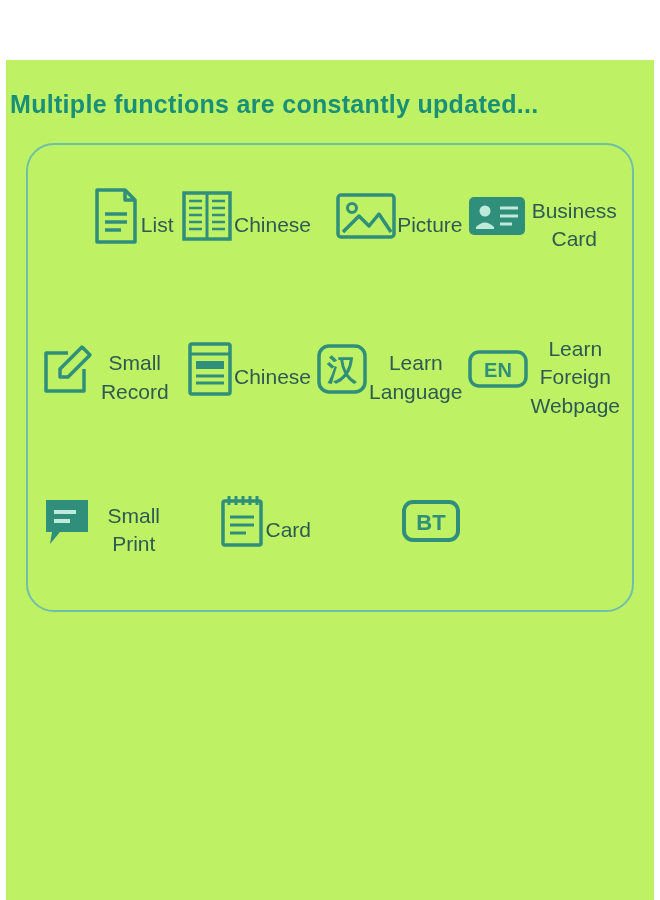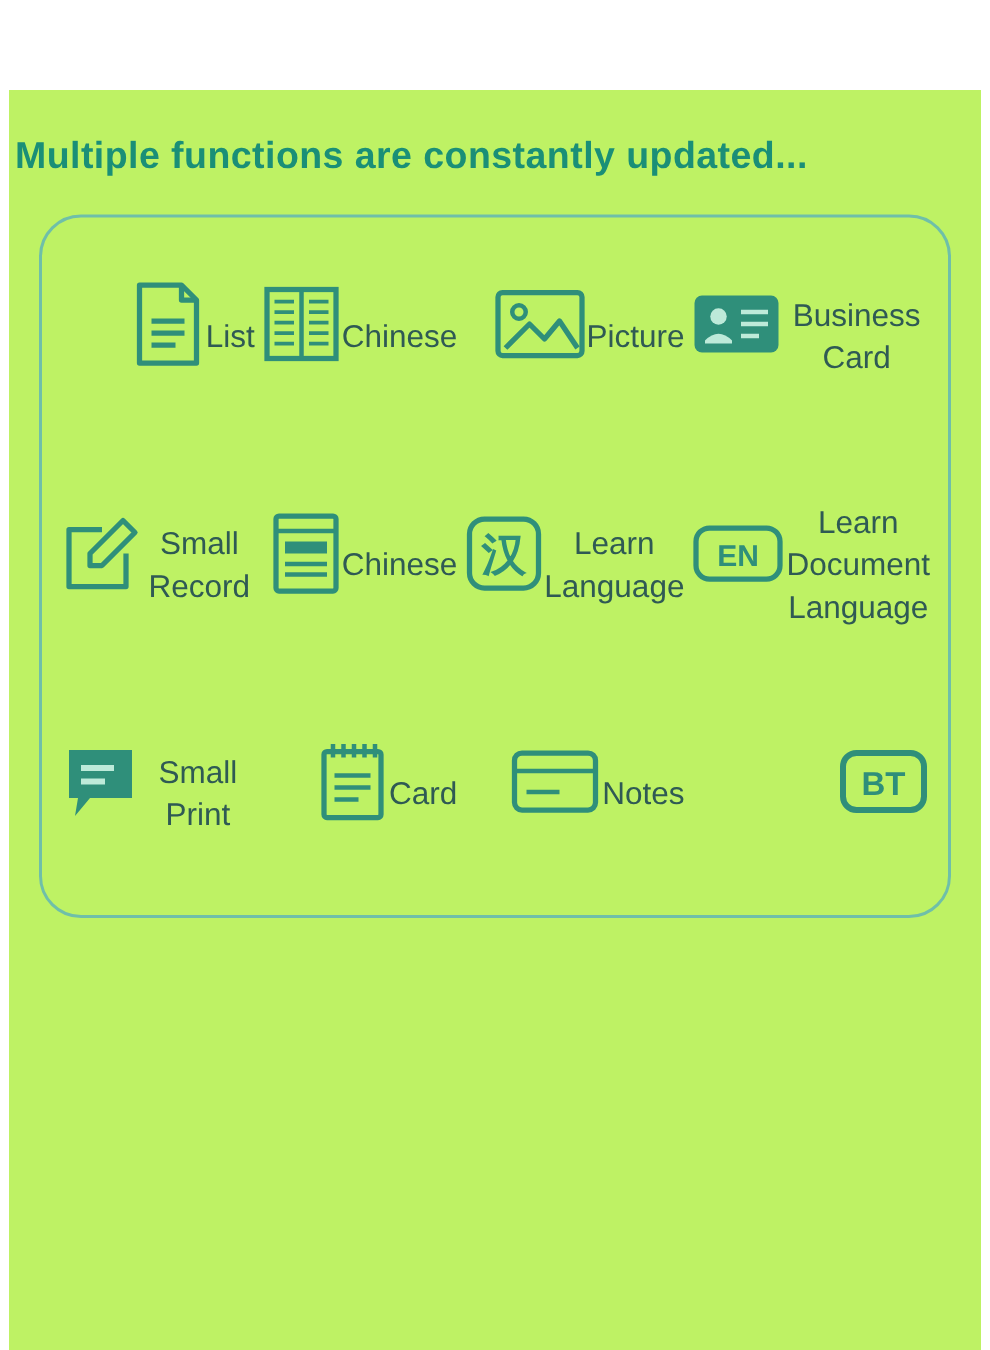--- a/index.html
+++ b/index.html
@@ -158,21 +158,21 @@
         <div class="label tight">Learn Language</div>
       </div>
 
       <div class="cell">
         <div class="icon-wrap">
           <svg width="64" height="42" viewBox="0 0 64 42">
             <rect x="4" y="4" width="56" height="34" rx="9" fill="none" stroke="#2f8f7a" stroke-width="3.5"></rect>
             <text x="32" y="29" text-anchor="middle" font-size="20" font-weight="900" fill="#2f8f7a" font-family="Arial">EN</text>
           </svg>
         </div>
-        <div class="label tight">Learn Document Language</div>
+        <div class="label tight">Learn Foreign Webpage</div>
       </div>
 
       <div class="cell">
         <div class="icon-wrap">
           <svg width="54" height="54" viewBox="0 0 54 54">
             <path d="M6 6 H48 V38 H20 L10 50 L12 38 H6 Z" fill="#2f8f7a"></path>
             <line x1="14" y1="18" x2="36" y2="18" stroke="#bdead9" stroke-width="4"></line>
             <line x1="14" y1="27" x2="30" y2="27" stroke="#bdead9" stroke-width="4"></line>
           </svg>
         </div>
@@ -189,30 +189,20 @@
             <line x1="32" y1="3" x2="32" y2="12" stroke="#2f8f7a" stroke-width="3"></line>
             <line x1="39" y1="3" x2="39" y2="12" stroke="#2f8f7a" stroke-width="3"></line>
             <line x1="12" y1="24" x2="36" y2="24" stroke="#2f8f7a" stroke-width="3"></line>
             <line x1="12" y1="32" x2="36" y2="32" stroke="#2f8f7a" stroke-width="3"></line>
             <line x1="12" y1="40" x2="28" y2="40" stroke="#2f8f7a" stroke-width="3"></line>
           </svg>
         </div>
         <div class="label">Card</div>
       </div>
 
-      <div class="cell">
-        <div class="icon-wrap">
-          <svg width="62" height="46" viewBox="0 0 62 46">
-            <rect x="4" y="4" width="54" height="38" rx="5" fill="none" stroke="#2f8f7a" stroke-width="3.5"></rect>
-            <line x1="4" y1="16" x2="58" y2="16" stroke="#2f8f7a" stroke-width="3"></line>
-            <line x1="12" y1="30" x2="34" y2="30" stroke="#2f8f7a" stroke-width="3"></line>
-          </svg>
-        </div>
-        <div class="label">Notes</div>
-      </div>
 
       <div class="cell">
         <div class="icon-wrap">
           <svg width="62" height="46" viewBox="0 0 62 46">
             <rect x="4" y="4" width="54" height="38" rx="9" fill="none" stroke="#2f8f7a" stroke-width="4"></rect>
             <text x="31" y="32" text-anchor="middle" font-size="22" font-weight="900" fill="#2f8f7a" font-family="Arial">BT</text>
           </svg>
         </div>
       </div>
 

